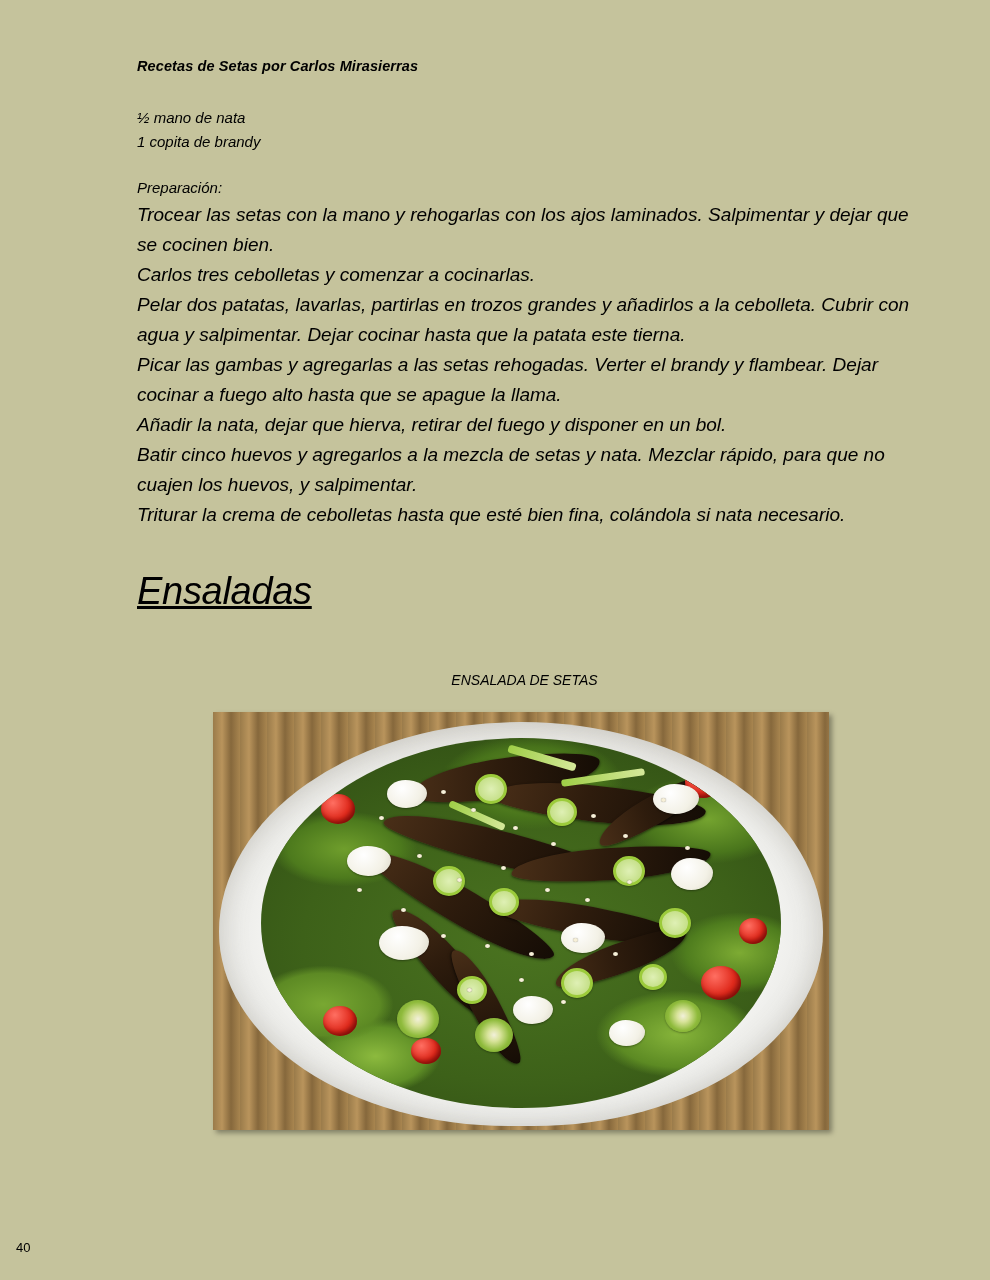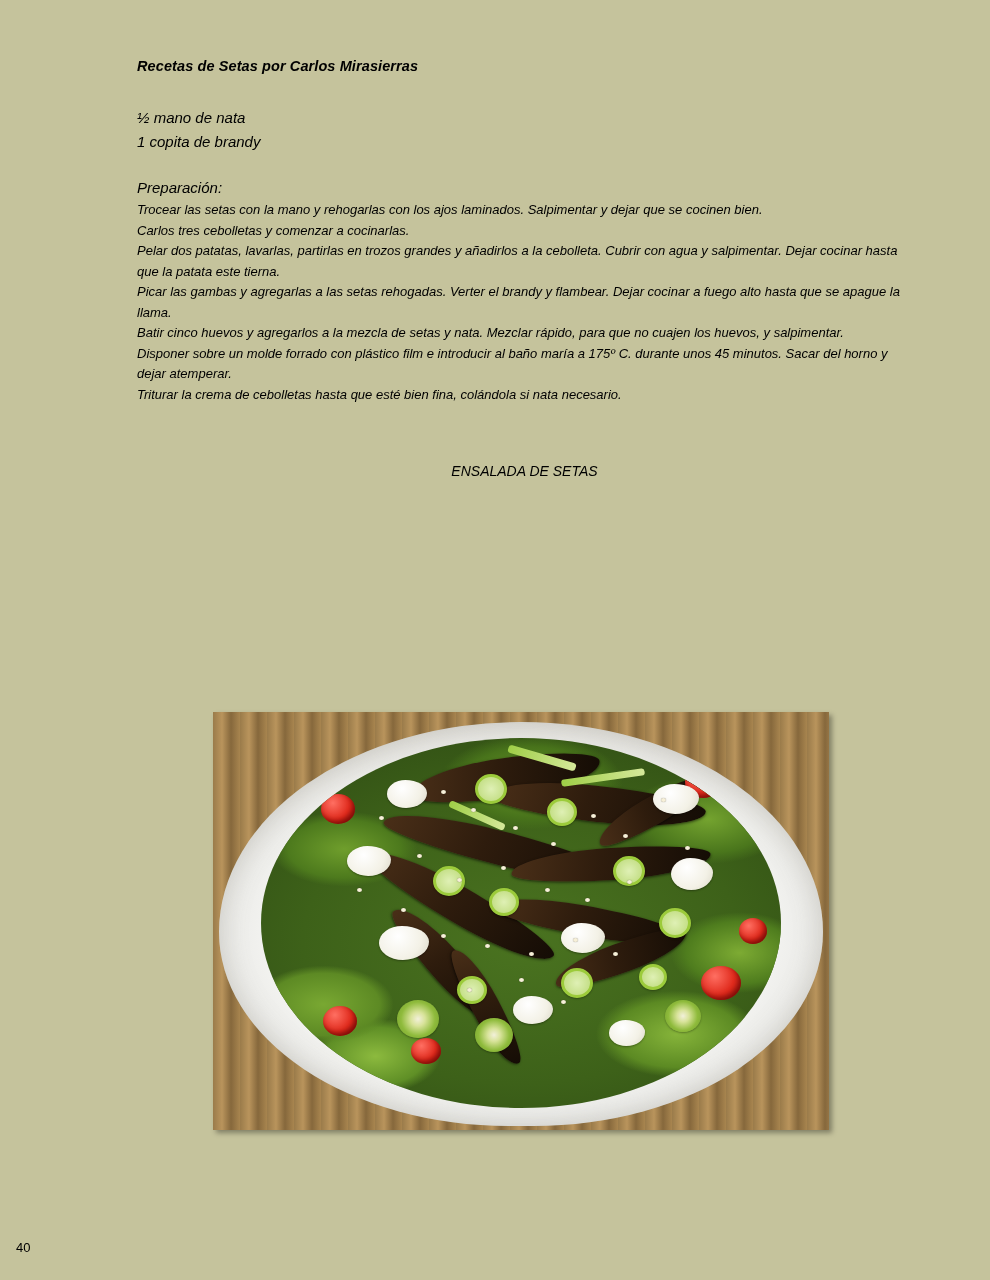--- a/index.html
+++ b/index.html
@@ -42,21 +42,21 @@
   }
   .ingredients div { white-space: pre; }
   .prep-label {
     font-style: italic;
     font-size: 15px;
     line-height: 1.58;
     margin: 0;
   }
   .prep-steps {
     font-style: italic;
-    font-size: 13px;
+    font-size: 19px;
     line-height: 1.58;
     margin: 0;
   }
   .prep-steps p {
     margin: 0;
   }
   .section-title {
     font-size: 38px;
     font-style: italic;
     font-weight: normal;
@@ -198,25 +198,26 @@
       <div>1 copita de brandy</div>
     </div>
 
     <div class="prep-label">Preparación:</div>
 
     <div class="prep-steps">
       <p>Trocear las setas con la mano y rehogarlas con los ajos laminados. Salpimentar y dejar que se cocinen bien.</p>
       <p>Carlos tres cebolletas y comenzar a cocinarlas.</p>
       <p>Pelar dos patatas, lavarlas, partirlas en trozos grandes y añadirlos a la cebolleta. Cubrir con agua y salpimentar. Dejar cocinar hasta que la patata este tierna.</p>
       <p>Picar las gambas y agregarlas a las setas rehogadas. Verter el brandy y flambear. Dejar cocinar a fuego alto hasta que se apague la llama.</p>
+      <p>Añadir la nata, dejar que hierva, retirar del fuego y disponer en un bol.</p>
       <p>Batir cinco huevos y agregarlos a la mezcla de setas y nata. Mezclar rápido, para que no cuajen los huevos, y salpimentar.</p>
-      <p>Disponer sobre un molde forrado con plástico film e introducir al baño maría a 175º C. durante unos 45 minutos. Sacar del horno y dejar atemperar.</p>
       <p>Triturar la crema de cebolletas hasta que esté bien fina, colándola si nata necesario.</p>
     </div>
 
+    <h1 class="section-title">Ensaladas</h1>
 
     <div class="recipe-name">ENSALADA DE SETAS</div>
 
   </div>
 
   <div class="figure">
     <div class="photo-frame">
       <div class="photo">
         <div class="ph-wicker"></div>
         <div class="ph-whiteplate"></div>

